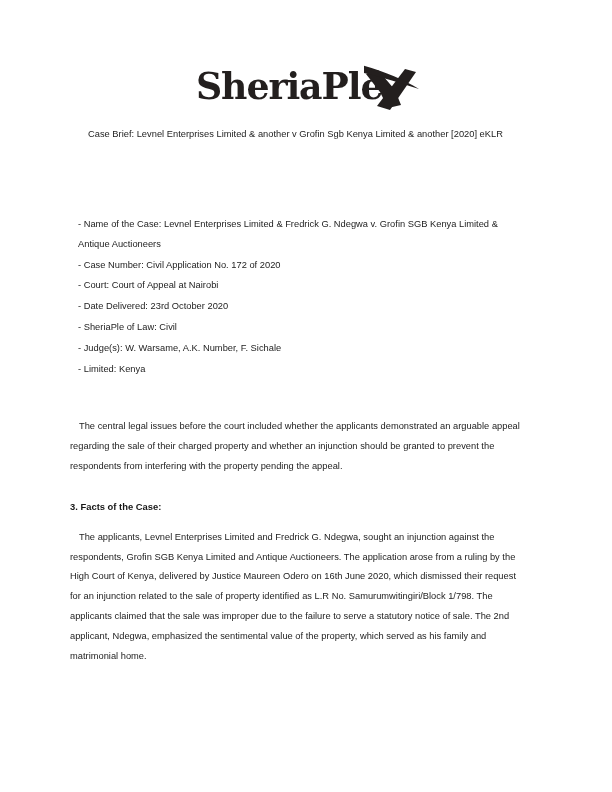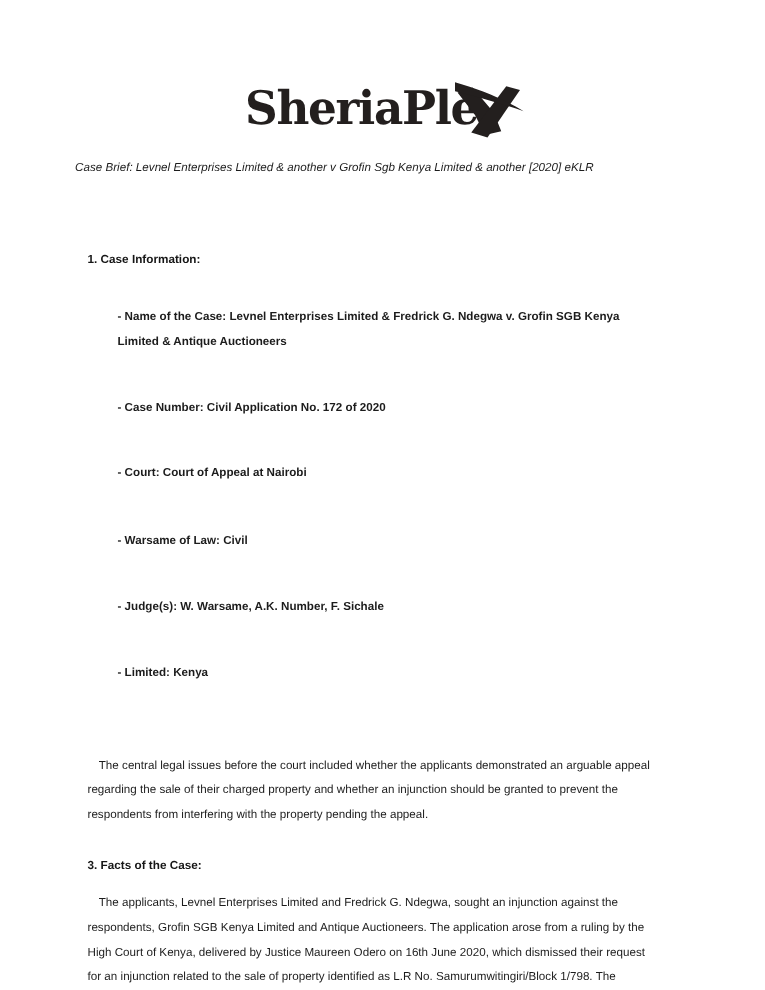--- a/index.html
+++ b/index.html
@@ -58,28 +58,27 @@
     left: 168px;
     top: 0px;
     width: 56px;
     height: 58px;
   }
   .logo-x svg { display: block; }
 
   
   .case-line {
     position: absolute;
-    left: 60px;
+    left: 88px;
     top: 127px;
     width: 470px;
     font-size: 9.3px;
     line-height: 14px;
     color: #1c1c1c;
     letter-spacing: 0.01px;
-    font-style: italic;
   }
 
   
   .content {
     position: absolute;
     left: 70px;
     top: 200px;
     width: 458px;
   }
 
@@ -90,23 +89,22 @@
     line-height: 13px;
     margin: 0 0 0 0;
     letter-spacing: 0.01px;
   }
 
   .bullet {
     font-size: 9.3px;
     line-height: 19.8px;
     color: #1c1c1c;
     padding-left: 8px;
-    margin: 16px;
+    margin: 0;
     letter-spacing: 0.01px;
-    font-weight: bold;
   }
 
   .para {
     font-size: 9.3px;
     line-height: 19.8px;
     color: #1c1c1c;
     margin: 0;
     text-indent: 9px;
     letter-spacing: 0.01px;
   }
@@ -132,31 +130,31 @@
           <path d="M -40 1 C -6 3 30 16 55 31 C 28 22 -4 12 -40 8 Z" fill="#231f1e"></path>
         </svg>
       </div>
     </div>
   </div>
 
   <div class="case-line">Case Brief: Levnel Enterprises Limited &amp; another v Grofin Sgb Kenya Limited &amp; another [2020] eKLR</div>
 
   <div class="content">
 
-    <div class="sec-heading">1. Case Information:</div>
     <div class="gap-after-heading"></div>
 
     <div class="bullet">- Name of the Case: Levnel Enterprises Limited &amp; Fredrick G. Ndegwa v. Grofin SGB Kenya Limited &amp; Antique Auctioneers</div>
     <div class="bullet-gap"></div>
     <div class="bullet">- Case Number: Civil Application No. 172 of 2020</div>
     <div class="bullet-gap"></div>
     <div class="bullet">- Court: Court of Appeal at Nairobi</div>
     <div class="bullet-gap"></div>
+    <div class="bullet">- Date Delivered: 23rd October 2020</div>
     <div class="bullet-gap"></div>
-    <div class="bullet">- Warsame of Law: Civil</div>
+    <div class="bullet">- SheriaPle of Law: Civil</div>
     <div class="bullet-gap"></div>
     <div class="bullet">- Judge(s): W. Warsame, A.K. Number, F. Sichale</div>
     <div class="bullet-gap"></div>
     <div class="bullet">- Limited: Kenya</div>
 
     <div class="gap-before-heading"></div>
 
     <div class="gap-after-heading"></div>
     <div class="para">The central legal issues before the court included whether the applicants demonstrated an arguable appeal regarding the sale of their charged property and whether an injunction should be granted to prevent the respondents from interfering with the property pending the appeal.</div>
 

